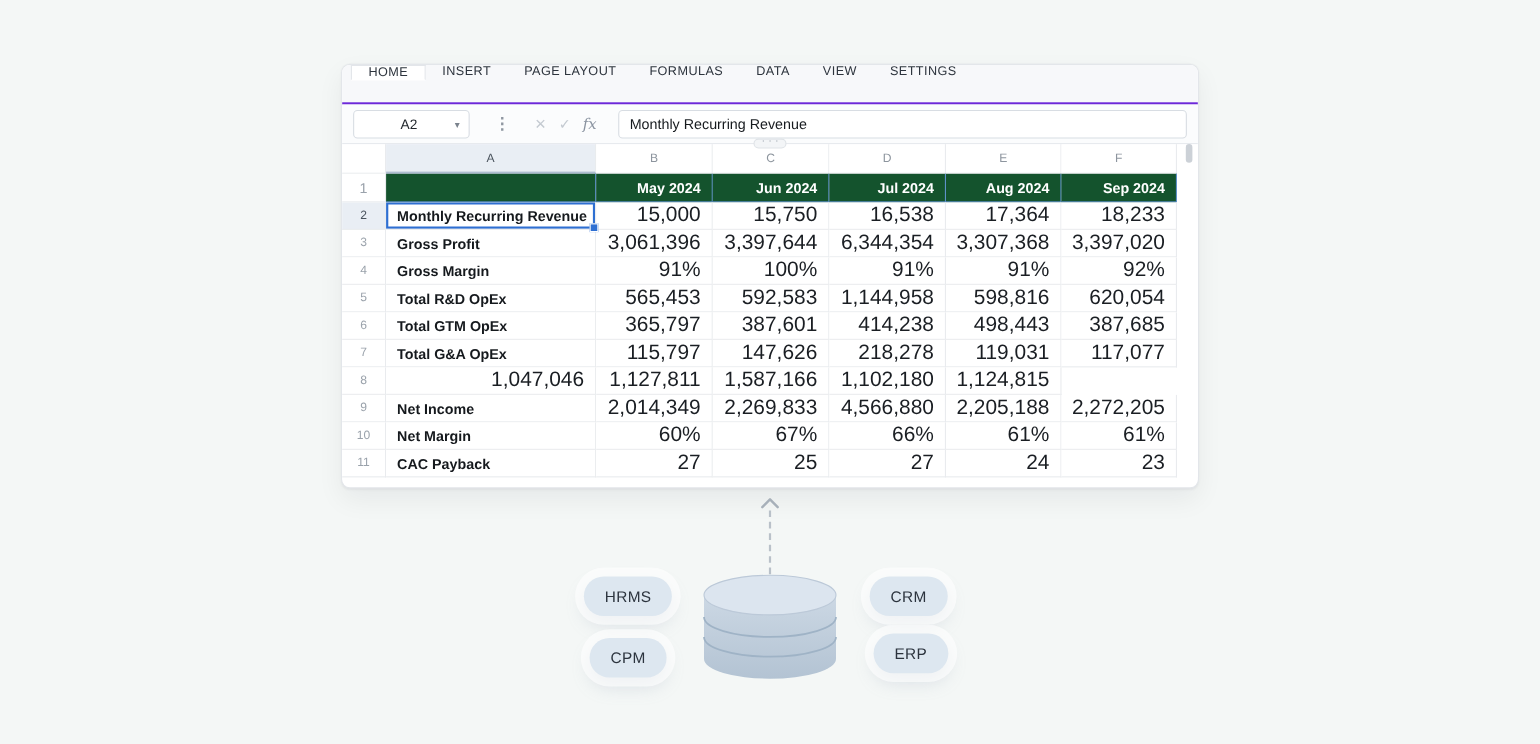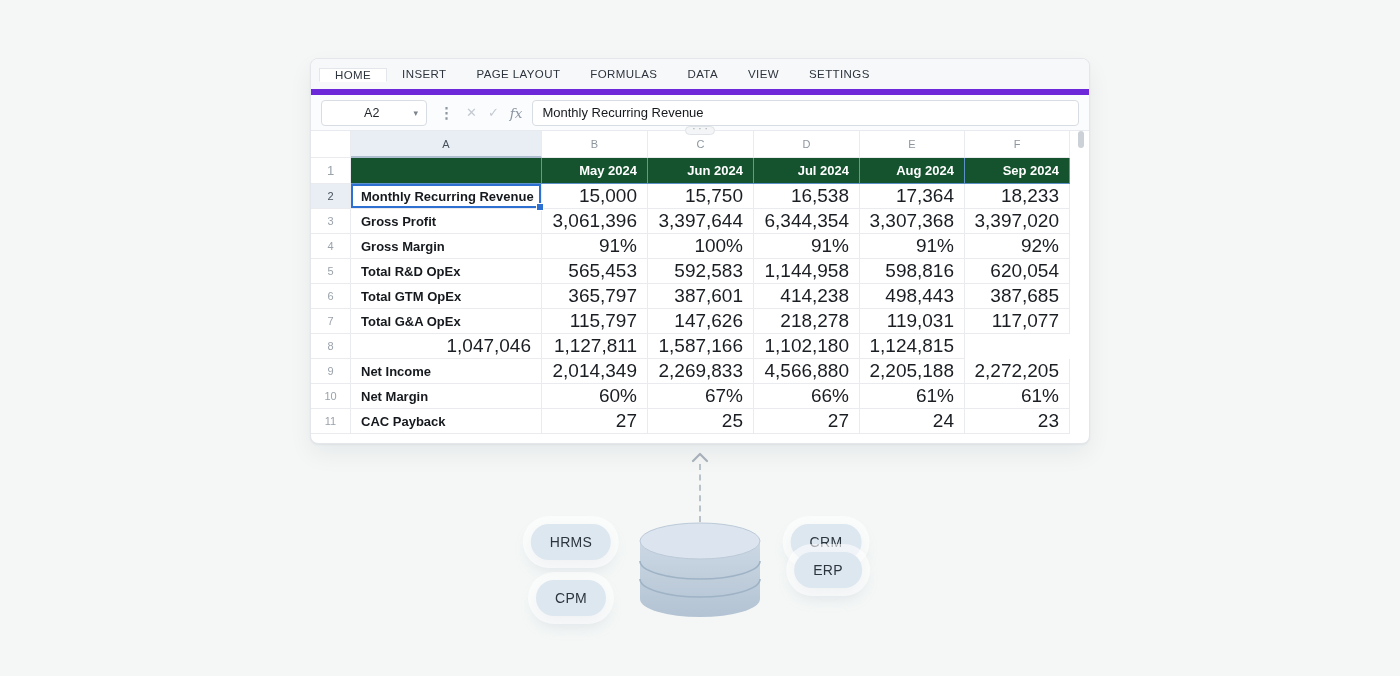--- a/index.html
+++ b/index.html
@@ -13,35 +13,35 @@
 
   
   .sheet-window {
     position:absolute; left:310px; top:58px; width:780px; height:386px;
     background:#fff; border:1px solid #e3e6ea; border-radius:8px;
     box-shadow:0 1px 2px rgba(16,24,40,.05), 0 10px 24px rgba(16,24,40,.06);
     overflow:hidden;
   }
 
   .tab-bar {
-    height:36px; display:flex; align-items:center;
-    background:#f7f8fa; border-bottom:6px solid #6d28d9; padding-left:8px;
+    height:36px; display:flex; align-items:flex-start;
+    background:#f7f8fa; border-bottom:2px solid #6d28d9; padding-left:8px;
   }
   .tab {
     display:flex; align-items:center; padding:0 15px;
     font-size:11.5px; letter-spacing:.4px; color:#2d343d; white-space:nowrap;
   }
   .tab.active {
     background:#fff; border:1px solid #e3e6ea; border-bottom-color:#fff;
     margin-bottom:-1px;
   }
 
   .formula-bar {
     position:relative; height:36px; display:flex; align-items:center;
-    gap:10px; padding:0 10px; background:#fbfcfd; border-bottom:1px solid #e7eaee;
+    gap:20px; padding:0 10px; background:#fbfcfd; border-bottom:1px solid #e7eaee;
   }
   .name-box {
     width:106px; height:26px; background:#fff; border:1px solid #d8dde3;
     border-radius:4px; display:flex; align-items:center; padding:0 8px;
     font-size:12.5px; color:#1f242a;
   }
   .name-box .ref { flex:1; text-align:center; }
   .caret { font-size:9px; color:#7b838d; }
   .kebab { color:#8f97a1; font-size:15px; font-weight:700; line-height:1; padding:0 2px; }
   .fx-group { display:flex; align-items:center; gap:11px; }
@@ -97,21 +97,21 @@
   .db-icon { position:absolute; left:639px; top:521px; }
   .pill {
     position:absolute; transform:translate(-50%,-50%);
     background:#dde7f0; color:#2c343e; font-weight:400; font-size:14px;
     letter-spacing:.3px; padding:10px 19px; border-radius:999px; white-space:nowrap;
     box-shadow:0 0 0 8px rgba(255,255,255,.6), 0 8px 16px rgba(148,163,184,.28);
   }
   .pill.p0 { left:571px; top:542px; }
   .pill.p1 { left:826px; top:542px; }
   .pill.p2 { left:571px; top:598px; }
-  .pill.p3 { left:828px; top:570px; }
+  .pill.p3 { left:828px; top:594px; }
 </style>
 </head>
 <body>
 
 <div class="sheet-window">
 
   <div class="tab-bar">
     <div class="tab active">HOME</div>
     <div class="tab">INSERT</div>
     <div class="tab">PAGE LAYOUT</div>

